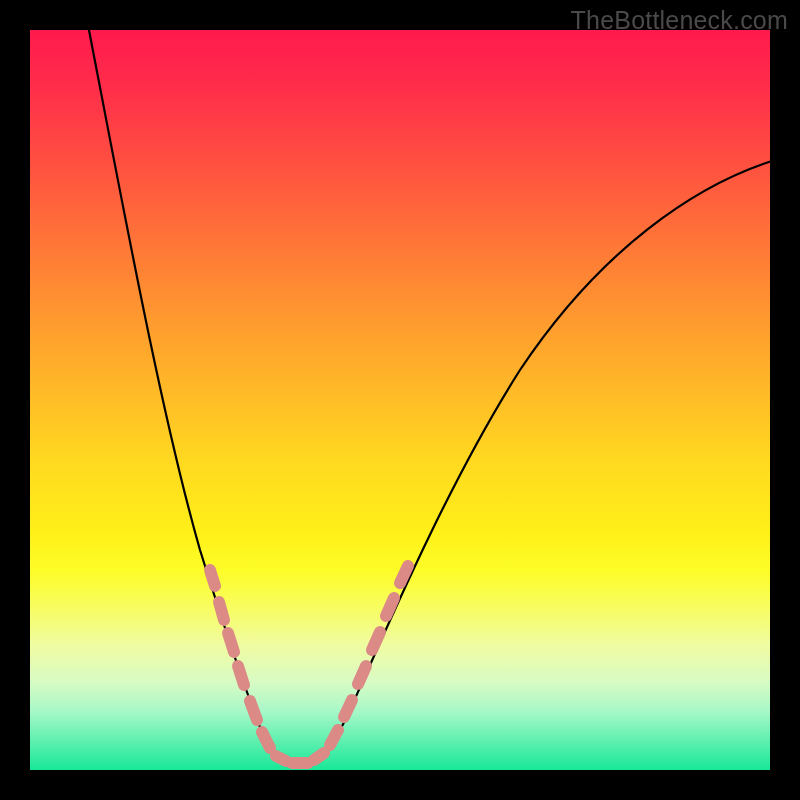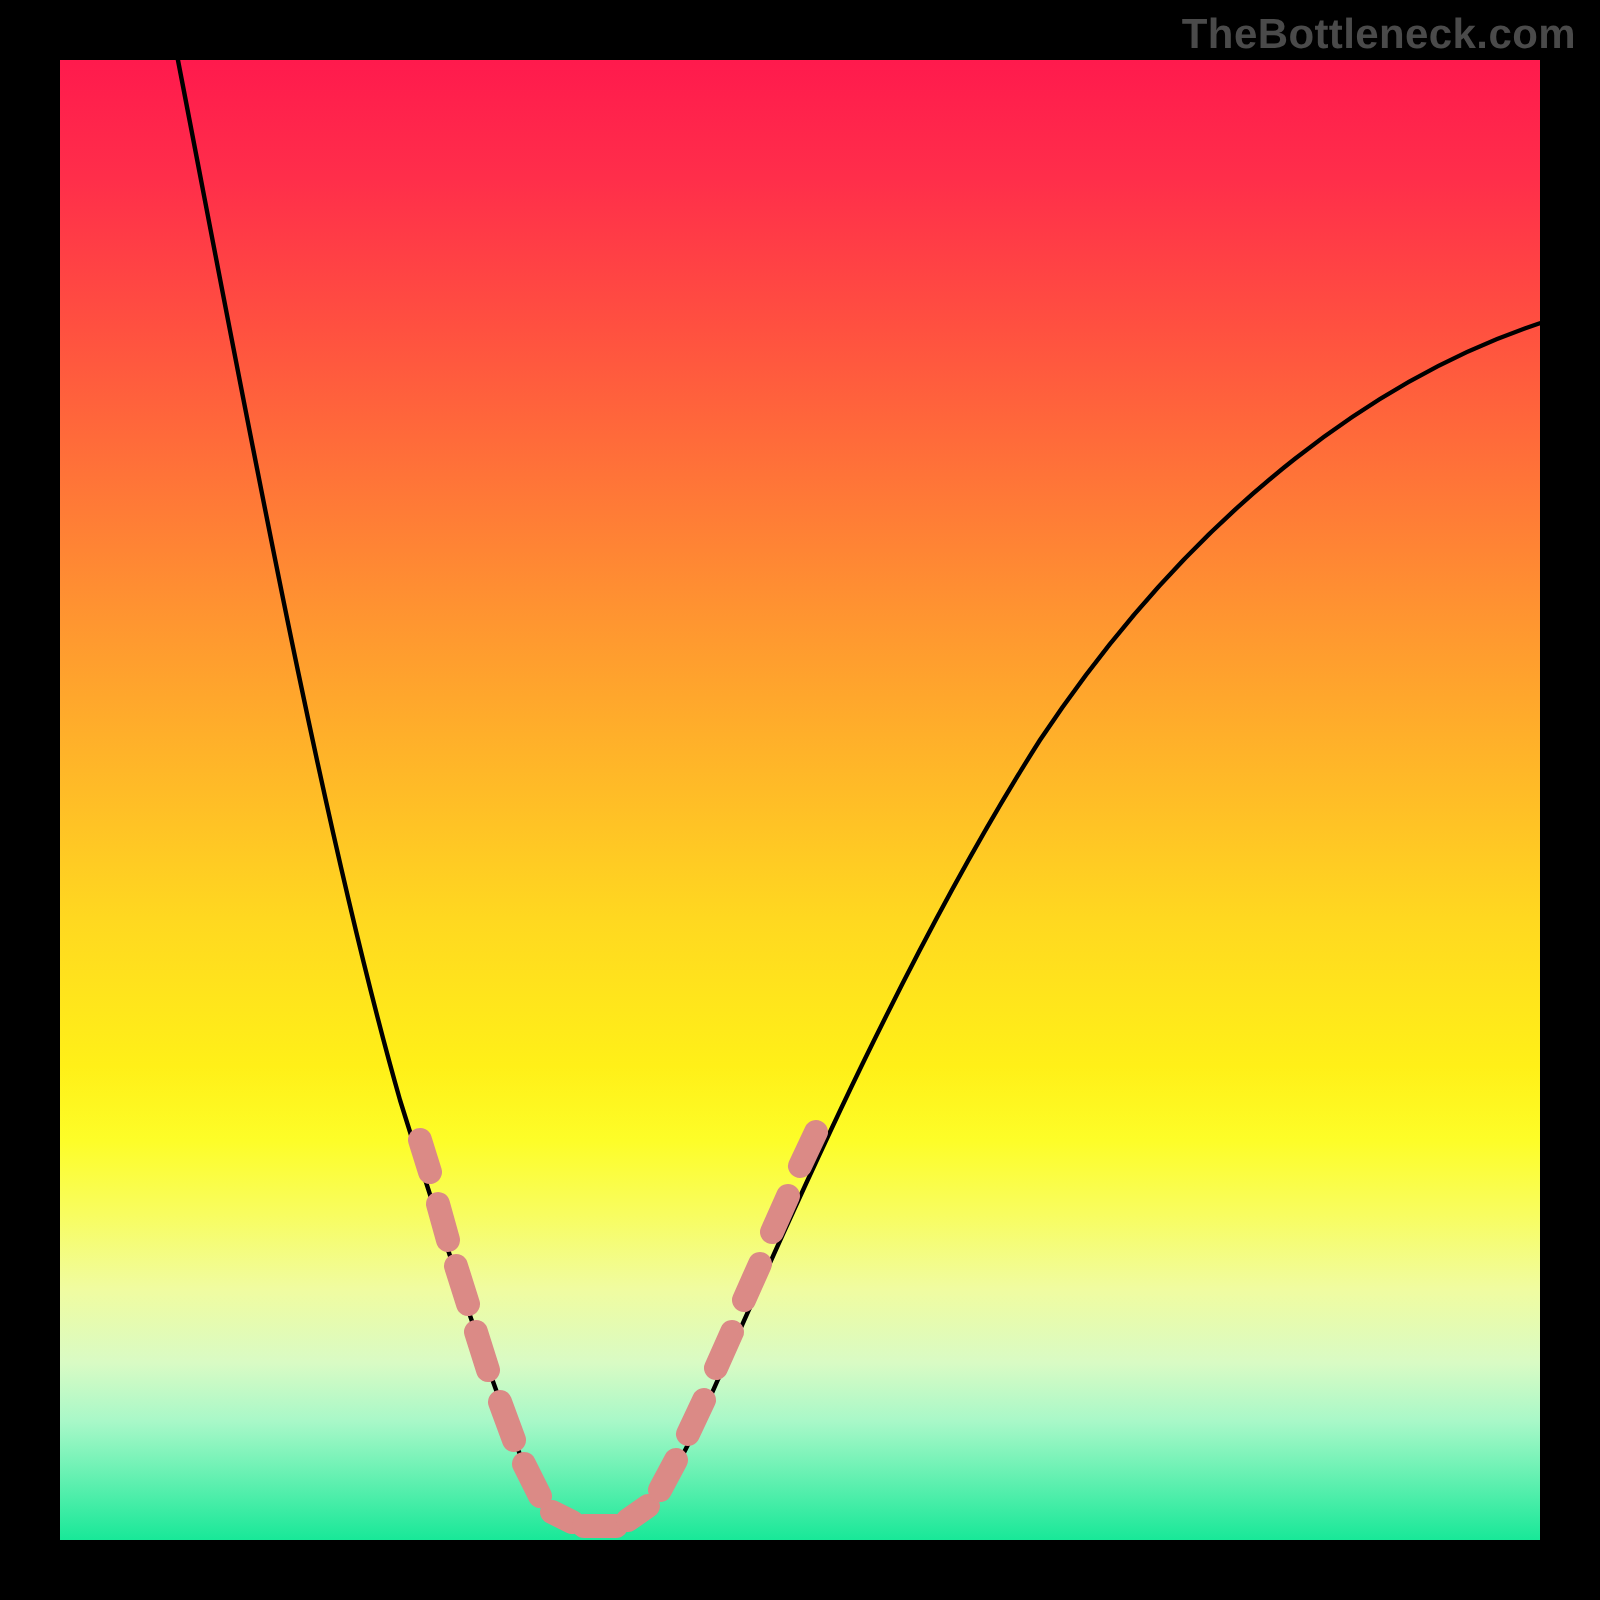--- a/index.html
+++ b/index.html
@@ -40,23 +40,23 @@
       #a8f8c8 92%,
       #60f0b0 96%,
       #18e898 100%
     );
   }
   .watermark {
     position: absolute;
     top: 6px;
     right: 12px;
     color: #4a4a4a;
-    font-size: 21px;
+    font-size: 25px;
     letter-spacing: 0.2px;
-    font-weight: 700;
+    font-weight: 400;
   }
   svg.curves {
     position: absolute;
     left: 0;
     top: 0;
     width: 740px;
     height: 740px;
     overflow: visible;
   }
 </style>

